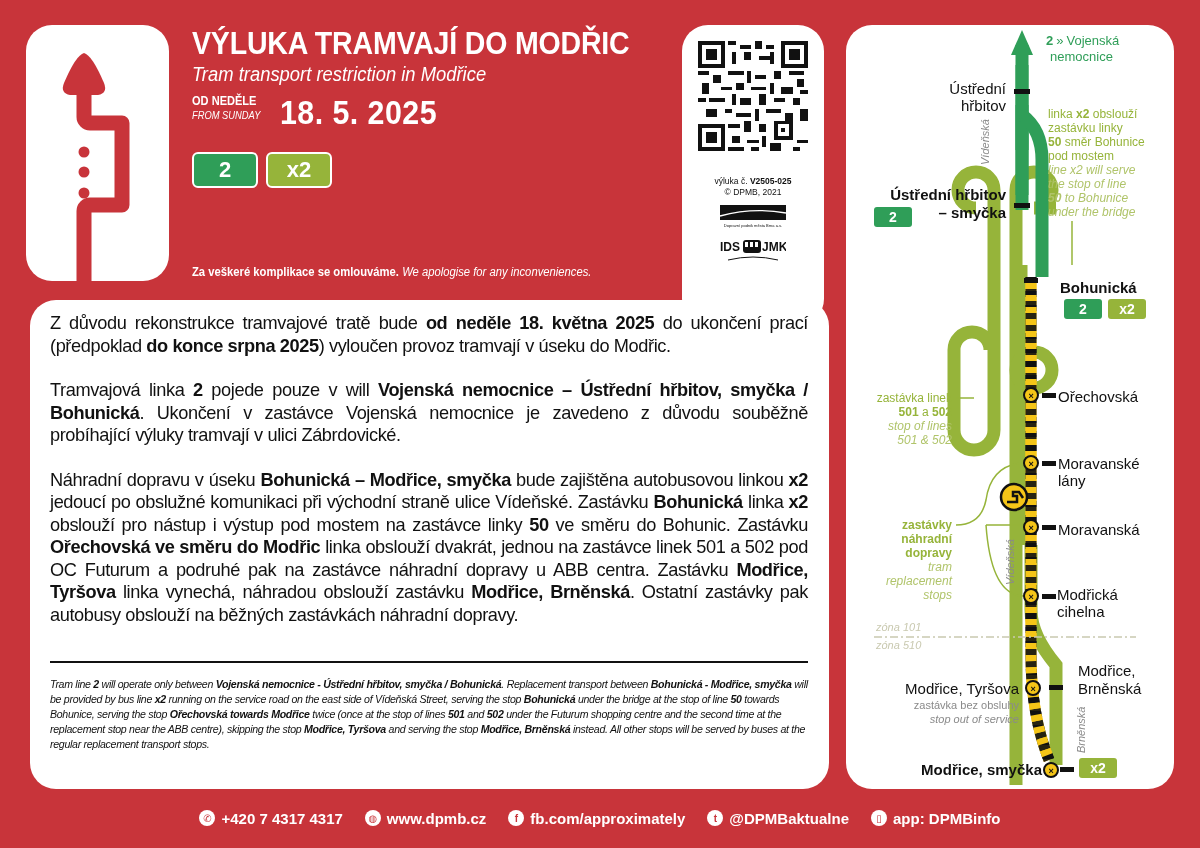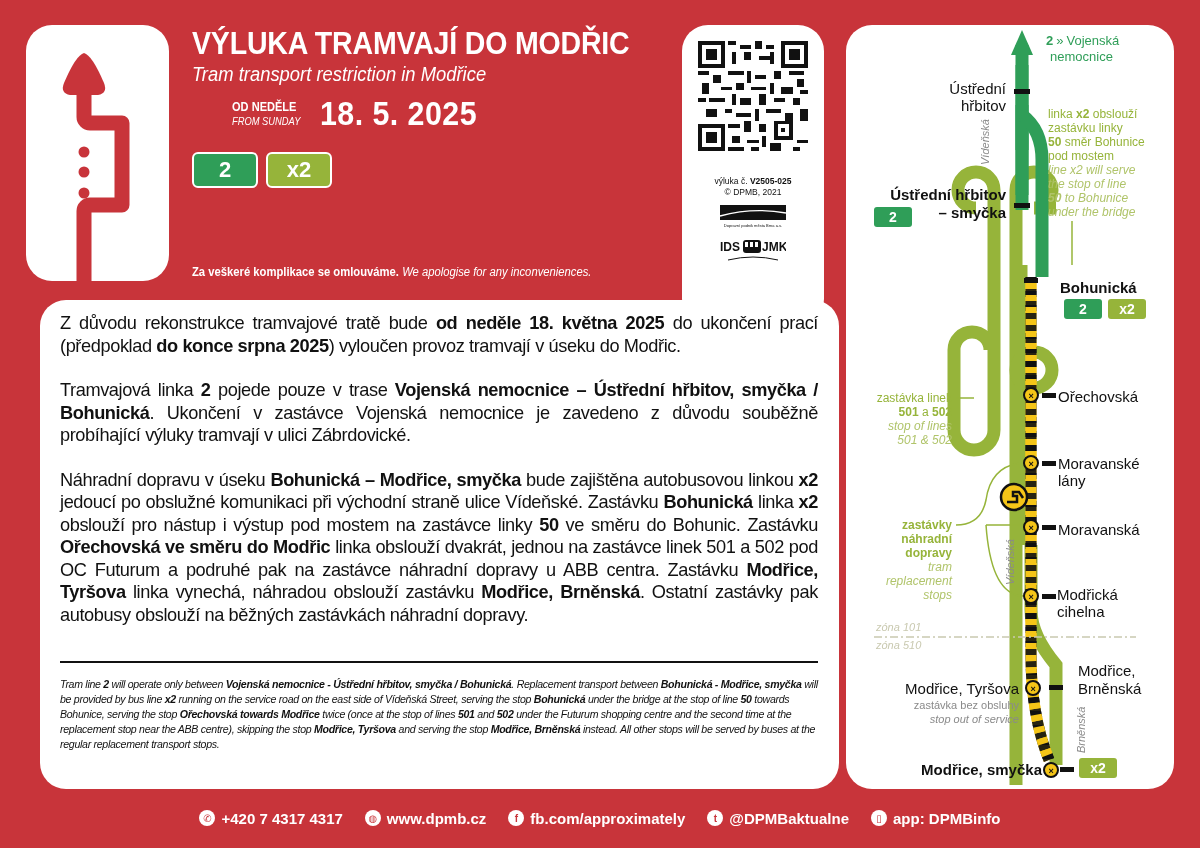--- a/index.html
+++ b/index.html
@@ -13,42 +13,42 @@
   .panel { position: absolute; background: #fff; border-radius: 26px; }
 
   
   #sign { left: 26px; top: 25px; width: 143px; height: 256px; }
   #sign svg { position: absolute; left: 0; top: 0; }
 
   
   #title-block { position: absolute; left: 192px; top: 26px; width: 480px; color: #fff; }
   .title-cz { font-family: "Liberation Sans", sans-serif; font-weight: 700; font-size: 31px; letter-spacing: -0.2px; line-height: 36px; transform: scaleX(0.92); transform-origin: left; white-space: nowrap; }
   .title-en { font-style: italic; font-size: 20px; line-height: 24px; margin-top: 0; transform: scaleX(0.92); transform-origin: left; white-space: nowrap; }
-  .date-row { display: flex; align-items: center; margin-top: 8px; height: 40px; margin-left: 40px; }
+  .date-row { display: flex; align-items: flex-start; margin-top: 8px; height: 40px; }
   .date-row + .date-row { margin-top: 2px; }
   .date-label { width: 88px; line-height: 14px; }
   .date-label .cz { font-weight: 700; font-size: 13px; display: block; transform: scaleX(0.85); transform-origin: left; white-space: nowrap; }
   .date-label .en { font-style: italic; font-size: 11px; display: block; transform: scaleX(0.85); transform-origin: left; white-space: nowrap; }
   .date-value { font-weight: 700; font-size: 33px; letter-spacing: 0.5px; transform: scaleX(0.92); transform-origin: left; white-space: nowrap; }
   .badges { display: flex; gap: 8px; margin-top: 18px; }
   .badge { width: 66px; height: 36px; border: 2px solid #fff; border-radius: 6px; color: #fff; font-weight: 700; font-size: 22px; display: flex; align-items: center; justify-content: center; }
   .apology { position: absolute; left: 192px; top: 265px; color: #fff; font-size: 12.5px; white-space: nowrap; transform: scaleX(0.9); transform-origin: left; }
   .apology b { font-weight: 700; }
   .apology i { font-style: italic; font-weight: 400; }
 
   
   #qr-panel { left: 682px; top: 25px; width: 142px; height: 300px; }
   #qr { position: absolute; left: 16px; top: 16px; }
   .ref { position: absolute; left: 0; width: 142px; text-align: center; font-size: 8.5px; line-height: 11px; color: #111; }
   .ref b { font-weight: 700; }
   #dpmb-logo { position: absolute; left: 34px; top: 178px; }
   #ids-logo { position: absolute; left: 38px; top: 210px; }
 
   
-  #text-panel { left: 40px; top: 300px; width: 799px; height: 489px; }
+  #text-panel { left: 30px; top: 300px; width: 799px; height: 489px; }
   .cz-text { position: absolute; left: 20px; top: 12px; width: 758px; font-size: 18.2px; line-height: 22.5px; text-align: justify; letter-spacing: -0.4px; }
   .cz-text p { margin-bottom: 22px; }
   .cz-text b { font-weight: 700; }
   .divider { position: absolute; left: 20px; width: 758px; top: 361px; height: 2px; background: #111; }
   .en-text { position: absolute; left: 20px; top: 377px; width: 758px; font-size: 10.6px; line-height: 15px; font-style: italic; letter-spacing: -0.3px; }
   .en-text p { margin-bottom: 9px; }
   .en-text b { font-weight: 700; }
 
   
   #map-panel { left: 846px; top: 25px; width: 328px; height: 764px; }
@@ -174,21 +174,21 @@
       <rect x="30" y="7" width="3" height="5" fill="#fff"></rect>
       <rect x="35" y="7" width="3" height="5" fill="#fff"></rect>
     <text x="42" y="16" font-size="12" font-weight="700" fill="#111" font-family="Liberation Sans, sans-serif">JMK</text>
     <path d="M8 25 Q33 19 58 25" stroke="#111" stroke-width="1" fill="none"></path>
   </svg>
 </div>
 
 <div class="panel" id="text-panel">
   <div class="cz-text">
     <p><span>Z důvodu rekonstrukce tramvajové tratě bude </span><b>od neděle 18. května 2025</b><span> do ukončení prací (předpoklad </span><b>do konce srpna 2025</b><span>) vyloučen provoz tramvají v úseku do Modřic.</span></p>
-    <p><span>Tramvajová linka </span><b>2</b><span> pojede pouze v trase </span><b>Vojenská nemocnice – Ústřední hřbitov, smyčka / Bohunická</b><span>. Ukončení v zastávce Vojenská nemocnice je zavedeno z důvodu souběžně probíhající výluky tramvají v ulici Zábrdovické.</span></p>
+    <p><span>Tramvajová linka </span><b>2</b><span> pojede pouze v will </span><b>Vojenská nemocnice – Ústřední hřbitov, smyčka / Bohunická</b><span>. Ukončení v zastávce Vojenská nemocnice je zavedeno z důvodu souběžně probíhající výluky tramvají v ulici Zábrdovické.</span></p>
     <p><span>Náhradní dopravu v úseku </span><b>Bohunická – Modřice, smyčka</b><span> bude zajištěna autobusovou linkou </span><b>x2</b><span> jedoucí po obslužné komunikaci při východní straně ulice Vídeňské. Zastávku </span><b>Bohunická</b><span> linka </span><b>x2</b><span> obslouží pro nástup i výstup pod mostem na zastávce linky </span><b>50</b><span> ve směru do Bohunic. Zastávku </span><b>Ořechovská ve směru do Modřic</b><span> linka obslouží dvakrát, jednou na zastávce linek 501 a 502 pod OC Futurum a podruhé pak na zastávce náhradní dopravy u ABB centra. Zastávku </span><b>Modřice, Tyršova</b><span> linka vynechá, náhradou obslouží zastávku </span><b>Modřice, Brněnská</b><span>. Ostatní zastávky pak autobusy obslouží na běžných zastávkách náhradní dopravy.</span></p>
   </div>
   <div class="divider"></div>
   <div class="en-text">
     <p><span>Tram line </span><b>2</b><span> will operate only between </span><b>Vojenská nemocnice - Ústřední hřbitov, smyčka / Bohunická</b><span>. Replacement transport between </span><b>Bohunická - Modřice, smyčka</b><span> will be provided by bus line </span><b>x2</b><span> running on the service road on the east side of Vídeňská Street, serving the stop </span><b>Bohunická</b><span> under the bridge at the stop of line </span><b>50</b><span> towards Bohunice, serving the stop </span><b>Ořechovská towards Modřice</b><span> twice (once at the stop of lines </span><b>501</b><span> and </span><b>502</b><span> under the Futurum shopping centre and the second time at the replacement stop near the ABB centre), skipping the stop </span><b>Modřice, Tyršova</b><span> and serving the stop </span><b>Modřice, Brněnská</b><span> instead. All other stops will be served by buses at the regular replacement transport stops.</span></p>
   </div>
 </div>
 
 <div class="panel" id="map-panel">
   <svg width="328" height="764" viewBox="0 0 328 764" font-family="Liberation Sans, sans-serif">

